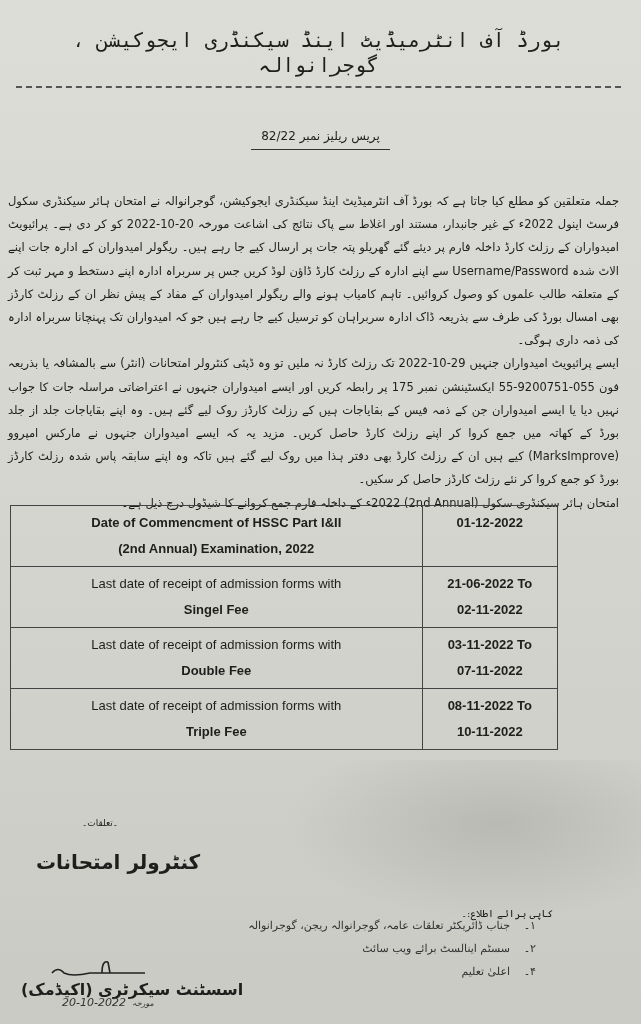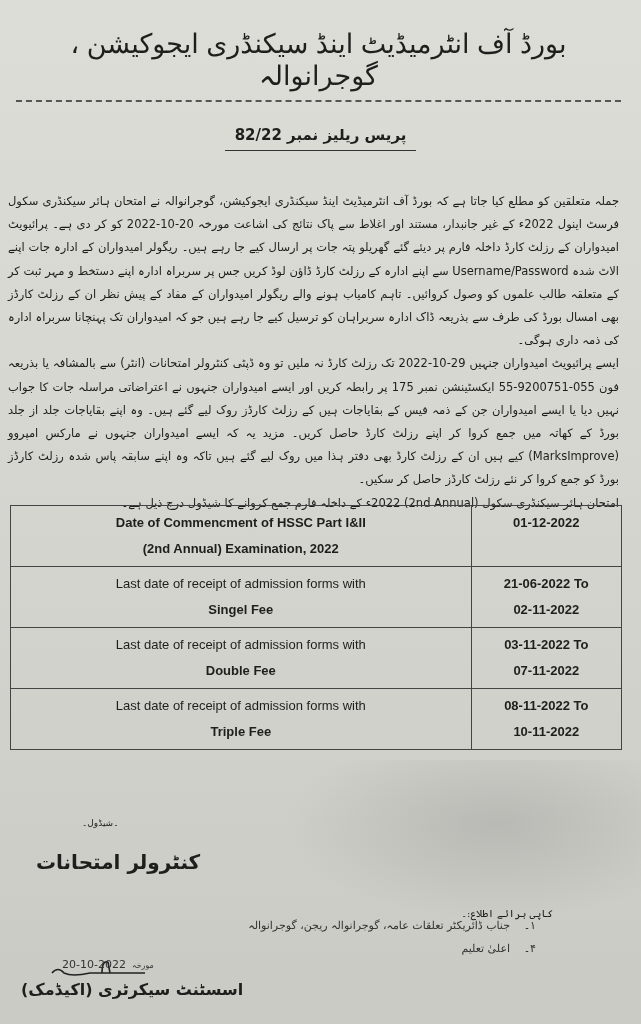--- a/index.html
+++ b/index.html
@@ -14,56 +14,56 @@
     position: absolute; inset: 0;
     background: linear-gradient(180deg, #dcddd7 0%, #d6d7d1 40%, #cfd0ca 75%, #c9cac4 100%);
   }
   .shade {
     position: absolute; right: 0; top: 760px; width: 360px; height: 160px;
     background: radial-gradient(ellipse at 60% 40%, rgba(120,122,118,0.25), rgba(0,0,0,0) 70%);
   }
   .board-title {
     position: absolute; left: 16px; right: 20px; top: 28px;
     direction: rtl; text-align: center;
-    font-family: Liberation Sans, sans-serif; font-size: 27px; letter-spacing: 1px;
+    font-family: Liberation Mono, monospace; font-size: 20px; letter-spacing: 1px;
     padding-bottom: 8px; border-bottom: 2px dashed #555;
   }
   .press-title {
     position: absolute; left: 0; right: 0; top: 125px; text-align: center;
   }
   .press-title span {
-    display: inline-block; direction: rtl; font-weight: bold; font-size: 15px;
+    display: inline-block; direction: rtl; font-weight: normal; font-size: 12px;
     border-bottom: 1.5px solid #333; padding: 0 10px 6px;
   }
   .body-text {
     position: absolute; left: 8px; right: 22px; top: 190px;
     direction: rtl; text-align: justify;
     font-family: "DejaVu Sans", sans-serif; font-size: 11.5px; line-height: 23.2px;
   }
   .body-text p { margin: 0; }
   table.schedule {
-    position: absolute; left: 10px; top: 505px; width: 612px;
+    position: absolute; left: 10px; top: 505px; width: 548px;
     border-collapse: collapse; font-family: "Liberation Sans", sans-serif; font-size: 13px;
   }
   table.schedule td {
     border: 1.4px solid #444; text-align: center; vertical-align: top;
     padding: 4px 6px; line-height: 26px; height: 50px;
   }
   td.desc { width: 456px; }
   td.date { width: 140px; font-weight: bold; }
   .b { font-weight: bold; }
   .sig-label { position: absolute; left: 82px; top: 818px; font-size: 9px; direction: rtl; }
   .controller { position: absolute; left: 36px; top: 850px; font-size: 20px; font-weight: bold; direction: rtl; }
   .copy-head { position: absolute; right: 88px; top: 908px; font-size: 10px; direction: rtl; font-family: "DejaVu Serif", serif; }
   .copy-list { position: absolute; right: 88px; top: 902px; list-style: none; margin: 17px; padding: 0; direction: rtl; font-size: 11px; font-family: "DejaVu Serif", serif; color: #333; }
   .copy-list li { height: 23px; }
   .copy-list .num { display: inline-block; width: 26px; }
   .signature-svg { position: absolute; left: 50px; top: 958px; }
   .asst-sec { position: absolute; left: 14px; top: 980px; font-size: 16px; font-weight: bold; direction: rtl; margin-left: 7px; }
-  .date-line { position: absolute; left: 62px; top: 958px; font-size: 11px; color: #333; }
+  .date-line { position: absolute; left: 62px; top: 996px; font-size: 11px; color: #333; font-style: italic; }
   .date-line .lbl { font-size: 8px; margin-left: 6px; }
 </style>
 </head>
 <body>
 
 <div class="page">
   <div class="shade"></div>
 
   <div class="board-title">بورڈ آف انٹرمیڈیٹ اینڈ سیکنڈری ایجوکیشن ، گوجرانوالہ</div>
 
@@ -115,26 +115,27 @@
         <div class="b">Triple Fee</div>
       </td>
       <td class="date">
         <div>08-11-2022 To</div>
         <div>10-11-2022</div>
       </td>
     </tr>
   </tbody>
     </table>
 
-  <div class="sig-label">۔شیڈول۔</div>
+  <div class="sig-label">۔تعلقات۔</div>
   <div class="controller">کنٹرولر امتحانات</div>
 
   <div class="copy-head">کاپی برائے اطلاع:۔</div>
   <ul class="copy-list">
     <li><span class="num">۱۔</span><span>جناب ڈائریکٹر تعلقات عامہ، گوجرانوالہ ریجن، گوجرانوالہ</span></li>
+    <li><span class="num">۲۔</span><span>سسٹم اینالسٹ برائے ویب سائٹ</span></li>
     <li><span class="num">۴۔</span><span>اعلیٰ تعلیم</span></li>
   </ul>
 
   <svg class="signature-svg" width="110" height="22" viewBox="0 0 110 22">
     <path d="M2 15 Q8 8 14 15 Q22 19 40 15 L95 15 M52 15 Q52 2 58 4 M58 4 L60 15" stroke="#222" stroke-width="1.6" fill="none"></path>
   </svg>
   <div class="asst-sec">اسسٹنٹ سیکرٹری (اکیڈمک)</div>
   <div class="date-line">
     <span>20-10-2022</span><span class="lbl">مورخہ</span>
   </div>

